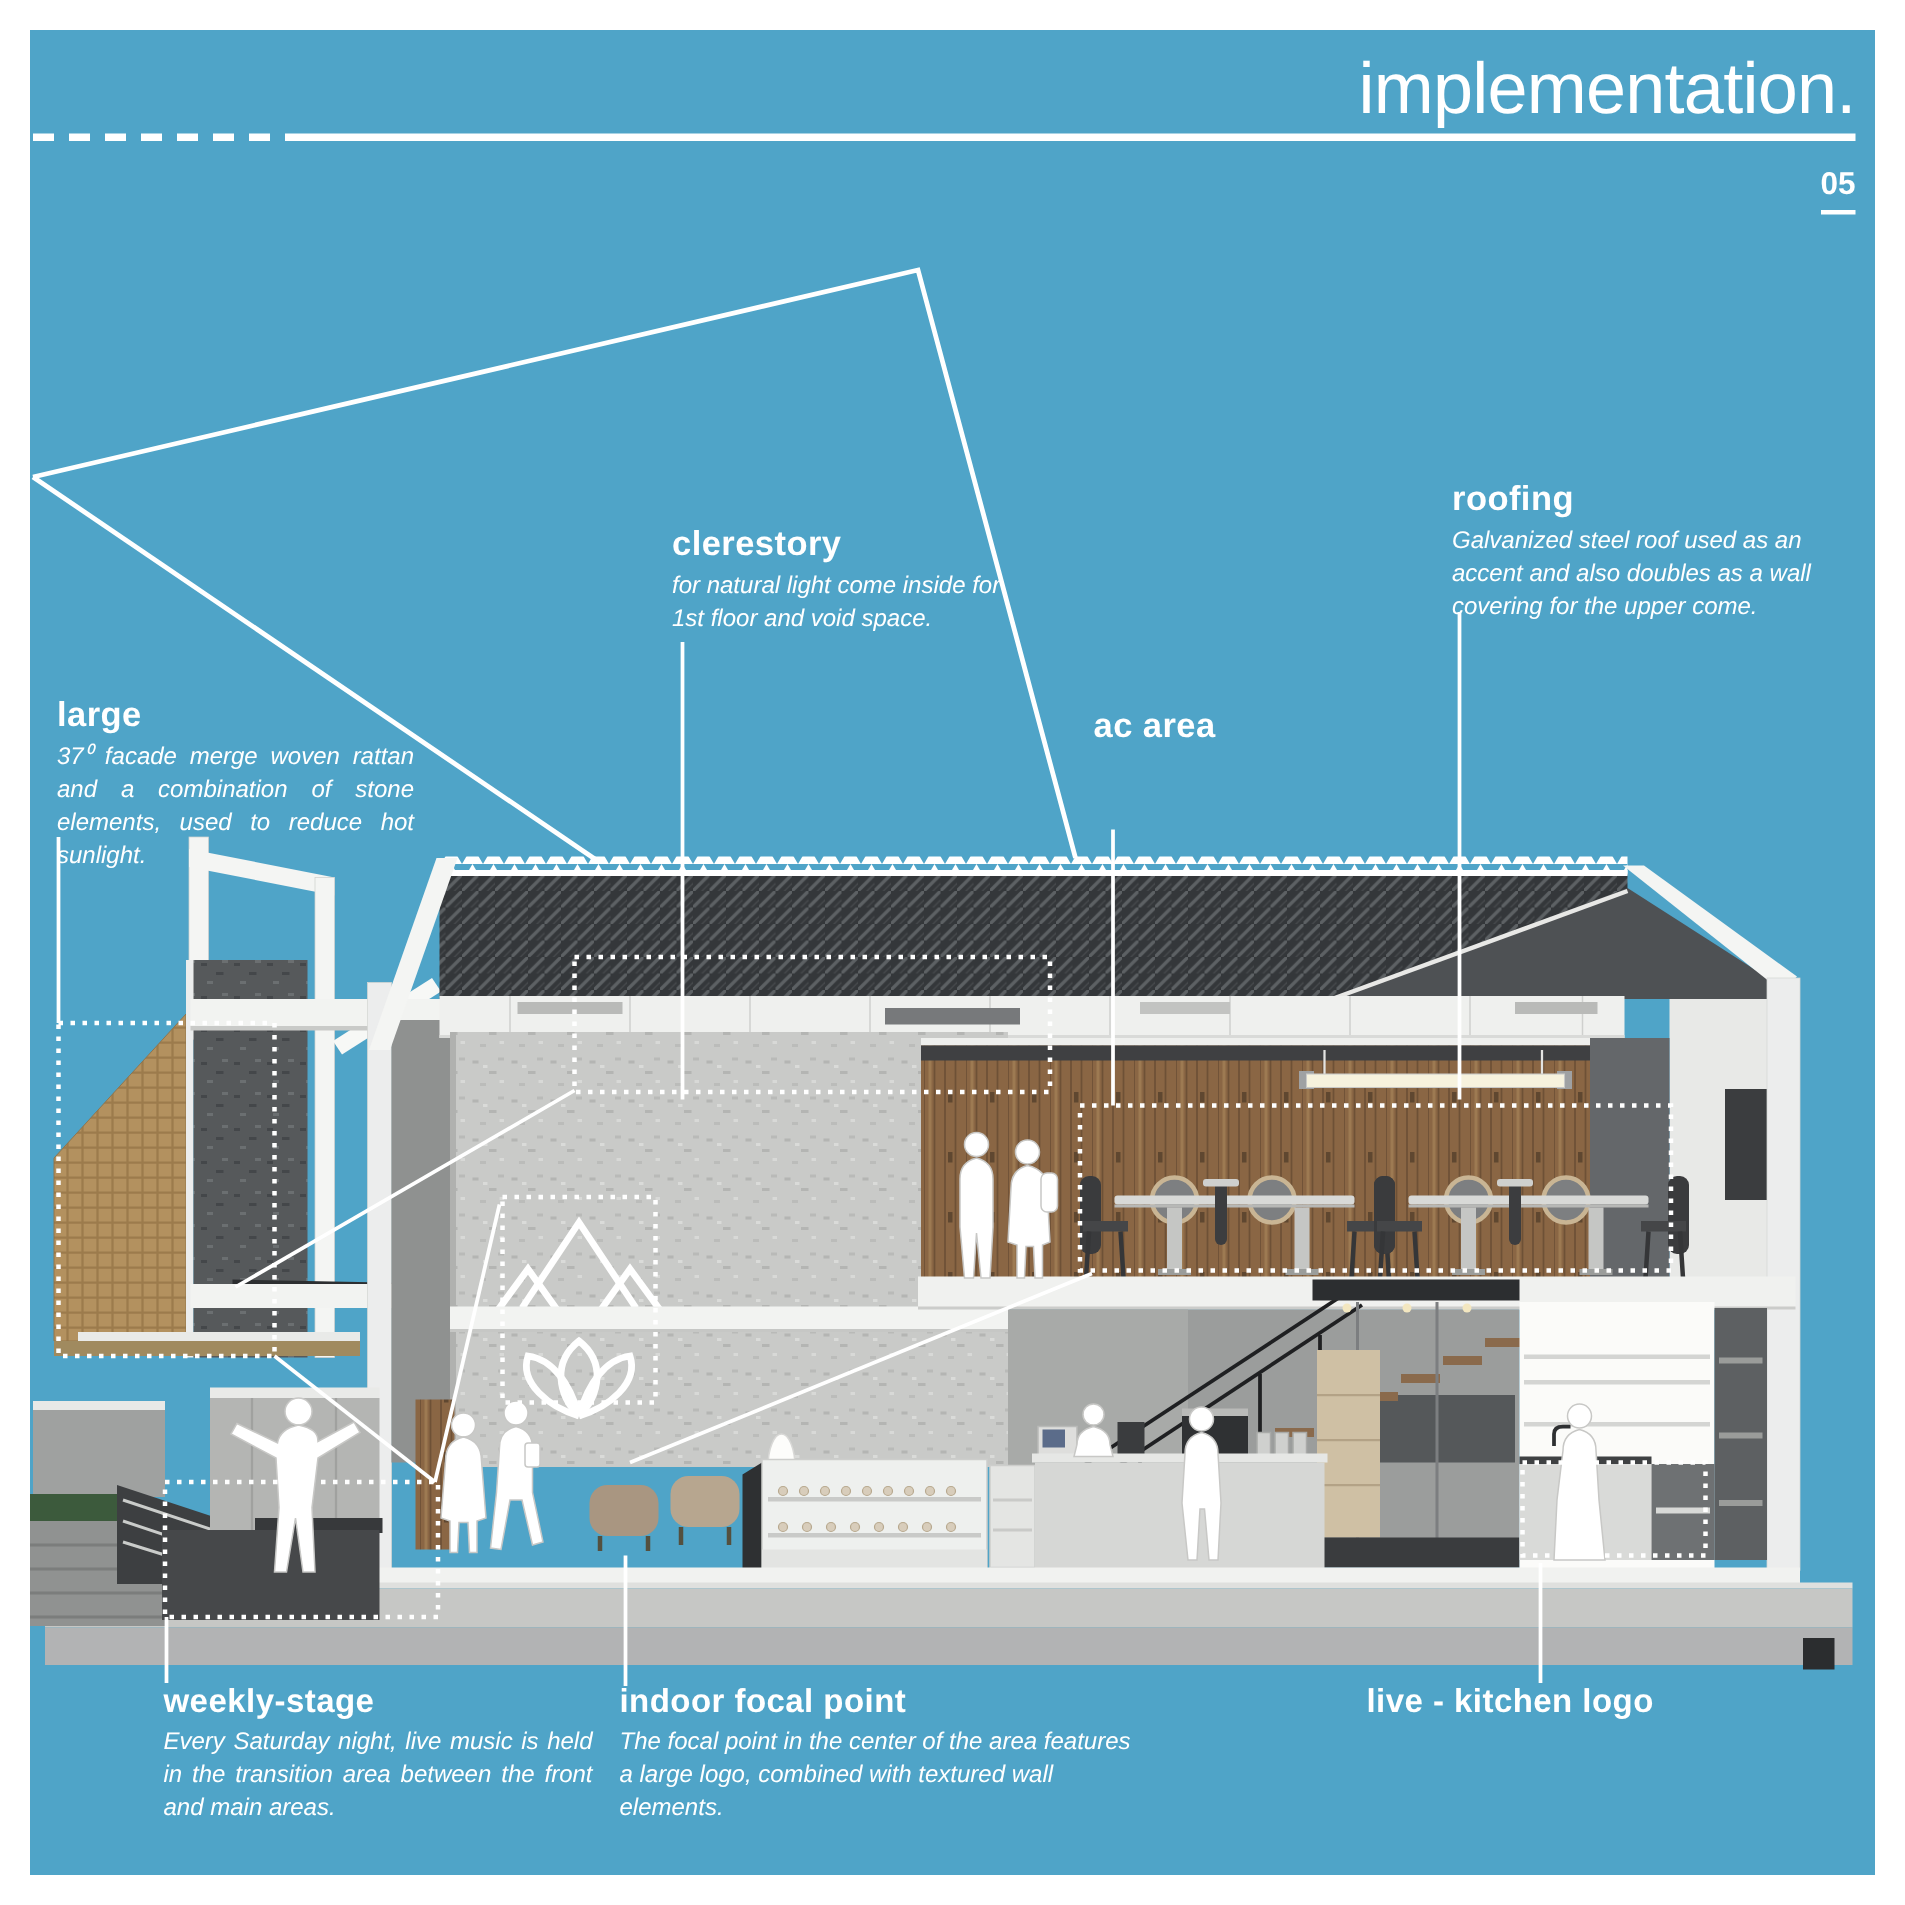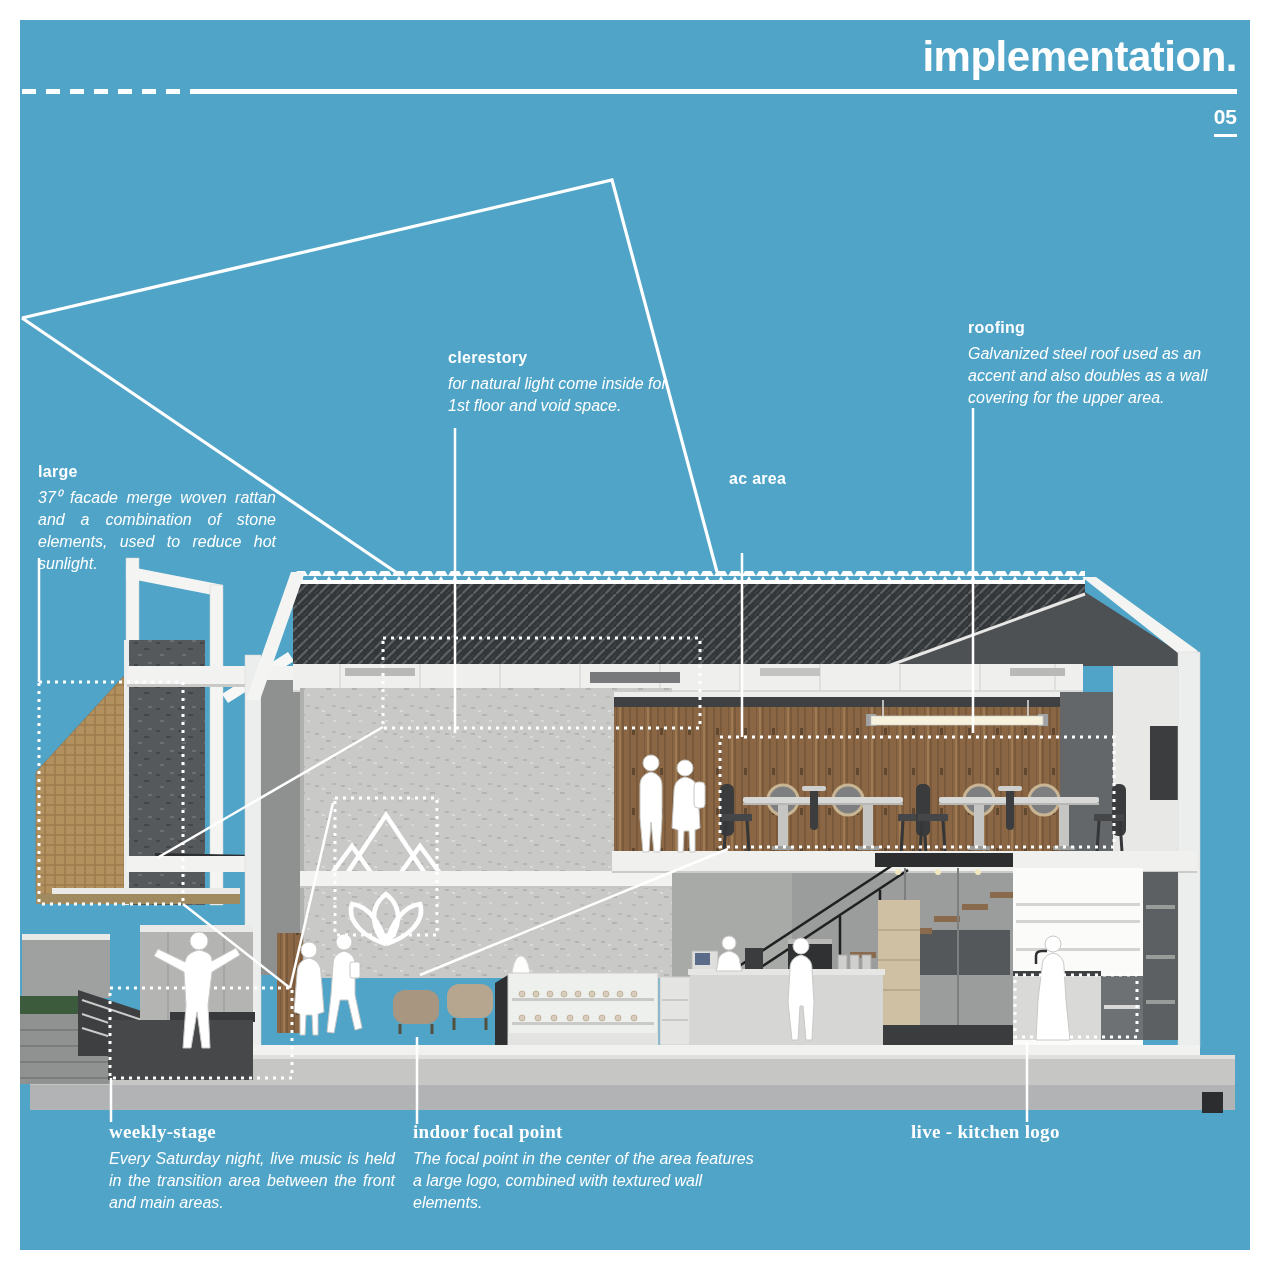--- a/index.html
+++ b/index.html
@@ -3,26 +3,26 @@
 <meta charset="utf-8">
 <style>
   :root{ --bg:#4FA4C8; --ink:#FFFFFF; }
   html,body{margin:0;padding:0;background:#ffffff;}
   body{width:1270px;height:1270px;position:relative;overflow:hidden;
        font-family:"Liberation Sans", sans-serif;}
   .board{position:absolute;inset:0;}
   .bg{position:absolute;left:20px;top:20px;width:1230px;height:1230px;background:var(--bg);}
   svg.illu{position:absolute;left:0;top:0;}
   .label{position:absolute;color:var(--ink);}
-  .label h2{margin:0;font-size:16px;font-weight:800;letter-spacing:.3px;line-height:1.05;}
-  .label .big{font-size:19px;font-family:Liberation Serif, serif;}
+  .label h2{margin:0;font-size:23px;font-weight:800;letter-spacing:.3px;line-height:1.05;}
+  .label .big{font-size:22px;}
   .label p{margin:6px 0 0 0;font-size:16px;font-style:italic;line-height:1.38;}
   .just p{text-align:justify;}
   .title-wrap{position:absolute;top:36px;right:33px;text-align:right;color:var(--ink);}
-  .title-wrap h1{margin:0;font-size:42px;font-weight:700;letter-spacing:-.5px;line-height:1;}
+  .title-wrap h1{margin:0;font-size:48px;font-weight:400;letter-spacing:-.5px;line-height:1;}
   .pageno{display:inline-block;margin-top:9px;font-size:21px;font-weight:800;
           border-bottom:3px solid var(--ink);padding-bottom:5px;}
   .rule{position:absolute;left:190px;top:89px;width:1047px;height:5px;background:var(--ink);}
   .dashrow{position:absolute;left:22px;top:89px;display:flex;gap:10px;}
   .dashrow i{display:block;width:14px;height:5px;background:var(--ink);}
 </style>
 </head>
 <body>
 
 <div class="board">
@@ -351,21 +351,21 @@
     <p>37⁰ facade merge woven rattan and a combination of stone elements,  used to reduce hot sunlight.</p>
   </div>
 
   <div class="label" style="left:448px;top:350px;width:232px;">
     <h2>clerestory</h2>
     <p>for natural light come inside for 1st floor and void space.</p>
   </div>
 
   <div class="label" style="left:968px;top:320px;width:240px;">
     <h2>roofing</h2>
-    <p>Galvanized steel roof used as an accent and also doubles as a wall covering for the upper area.</p>
+    <p>Galvanized steel roof used as an accent and also doubles as a wall covering for the upper come.</p>
   </div>
 
   <div class="label" style="left:729px;top:471px;width:244px;">
     <h2>ac area</h2>
   </div>
 
   <div class="label just" style="left:109px;top:1122px;width:286px;">
     <h2 class="big">weekly-stage</h2>
     <p>Every Saturday night, live music is held in the transition area between the front and main areas.</p>
   </div>

